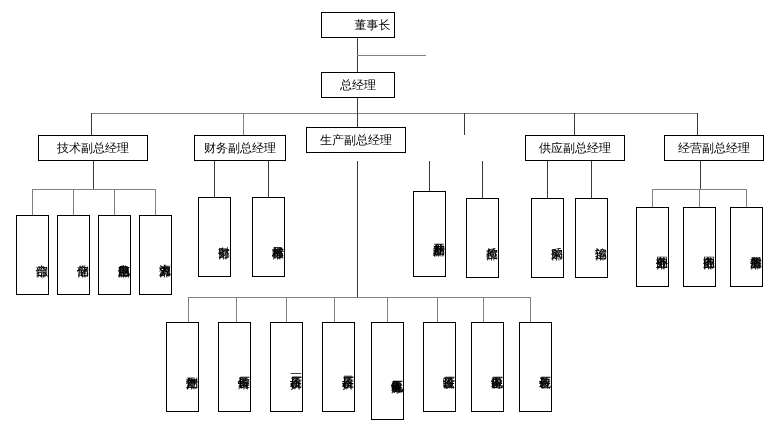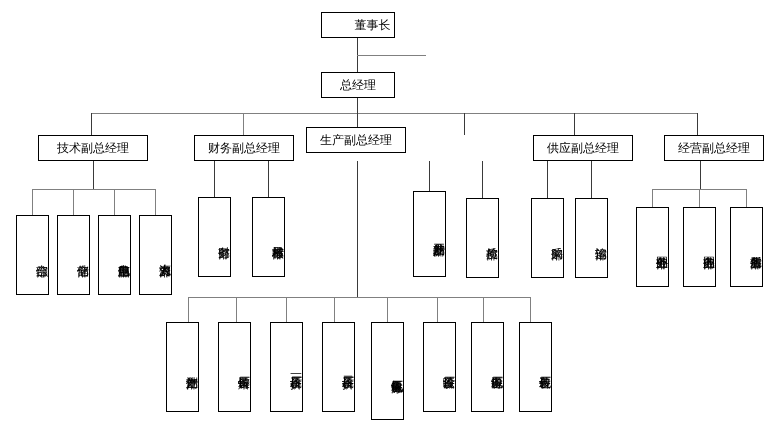--- a/index.html
+++ b/index.html
@@ -115,27 +115,27 @@
   <div class="node horiz" style="left: 321px; top: 12px; width: 74px; height: 26px; padding-left: 31px;">
     <span class="txt">董事长</span>
   </div>
   <div class="node horiz" style="left: 321px; top: 72px; width: 74px; height: 26px;">
     <span class="txt">总经理</span>
   </div>
 
   <div class="node horiz" style="left: 38px; top: 135px; width: 110px; height: 26px;">
     <span class="txt">技术副总经理</span>
   </div>
-  <div class="node horiz" style="left: 194px; top: 135px; width: 100px; height: 26px;">
+  <div class="node horiz" style="left: 194px; top: 135px; width: 92px; height: 26px;">
     <span class="txt">财务副总经理</span>
   </div>
   <div class="node horiz" style="left: 306px; top: 127px; width: 100px; height: 26px;">
     <span class="txt">生产副总经理</span>
   </div>
-  <div class="node horiz" style="left: 525px; top: 135px; width: 100px; height: 26px; margin-left: 8px;">
+  <div class="node horiz" style="left: 525px; top: 135px; width: 100px; height: 26px;">
     <span class="txt">供应副总经理</span>
   </div>
   <div class="node horiz" style="left: 650px; top: 135px; width: 100px; height: 26px; margin-left: 14px;">
     <span class="txt">经营副总经理</span>
   </div>
 
   <div id="dept-layer">
       <div class="node vert" style="left: 16px; top: 215px; width: 33px; height: 80px;">
         <span class="txt">综合部</span>
       </div>

